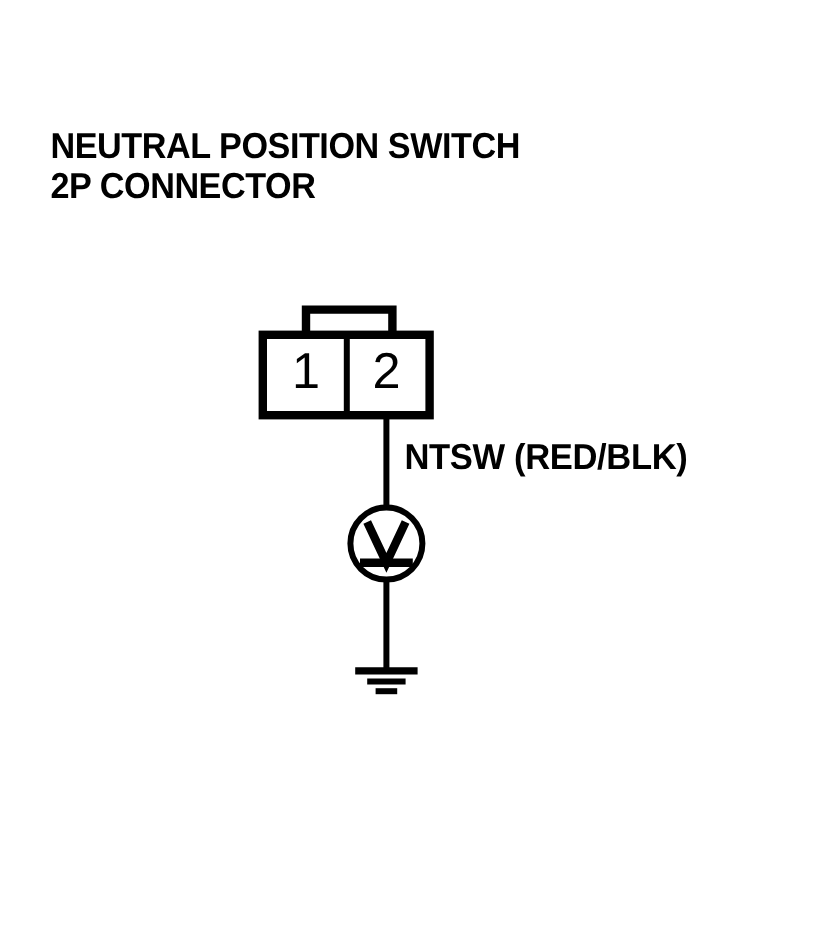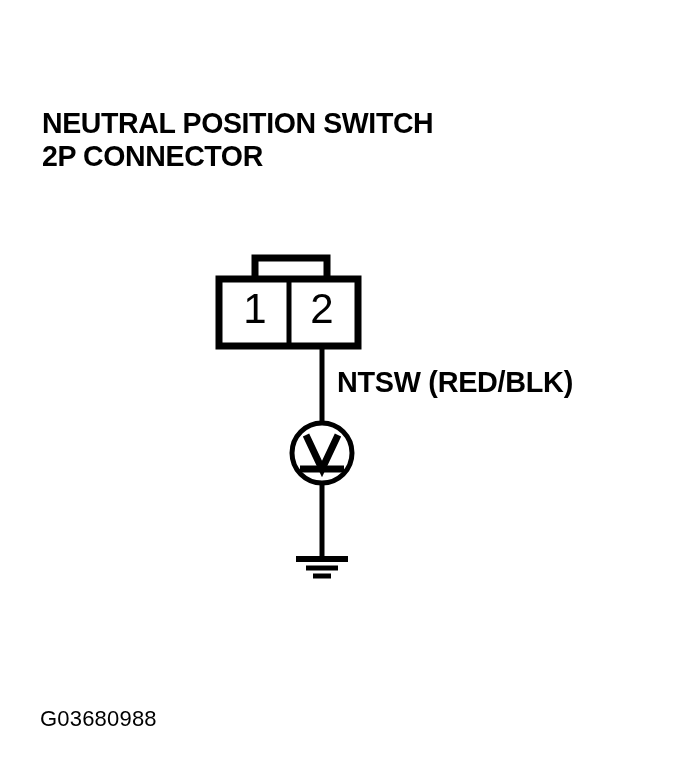--- a/index.html
+++ b/index.html
@@ -134,15 +134,14 @@
     <line x1="306" y1="536" x2="338" y2="536" stroke="#000000" stroke-width="5" stroke-linecap="butt"></line>
     <line x1="313" y1="544" x2="331" y2="544" stroke="#000000" stroke-width="5" stroke-linecap="butt"></line>
   </svg>
 
   <div class="terminal-num" id="terminal-num-1">1</div>
   <div class="terminal-num" id="terminal-num-2">2</div>
 
   <div class="wire-label">NTSW (RED/BLK)</div>
 
 
-  <div class="figure-id">G03680988</div>
 
 </div>
 
 </body></html>

